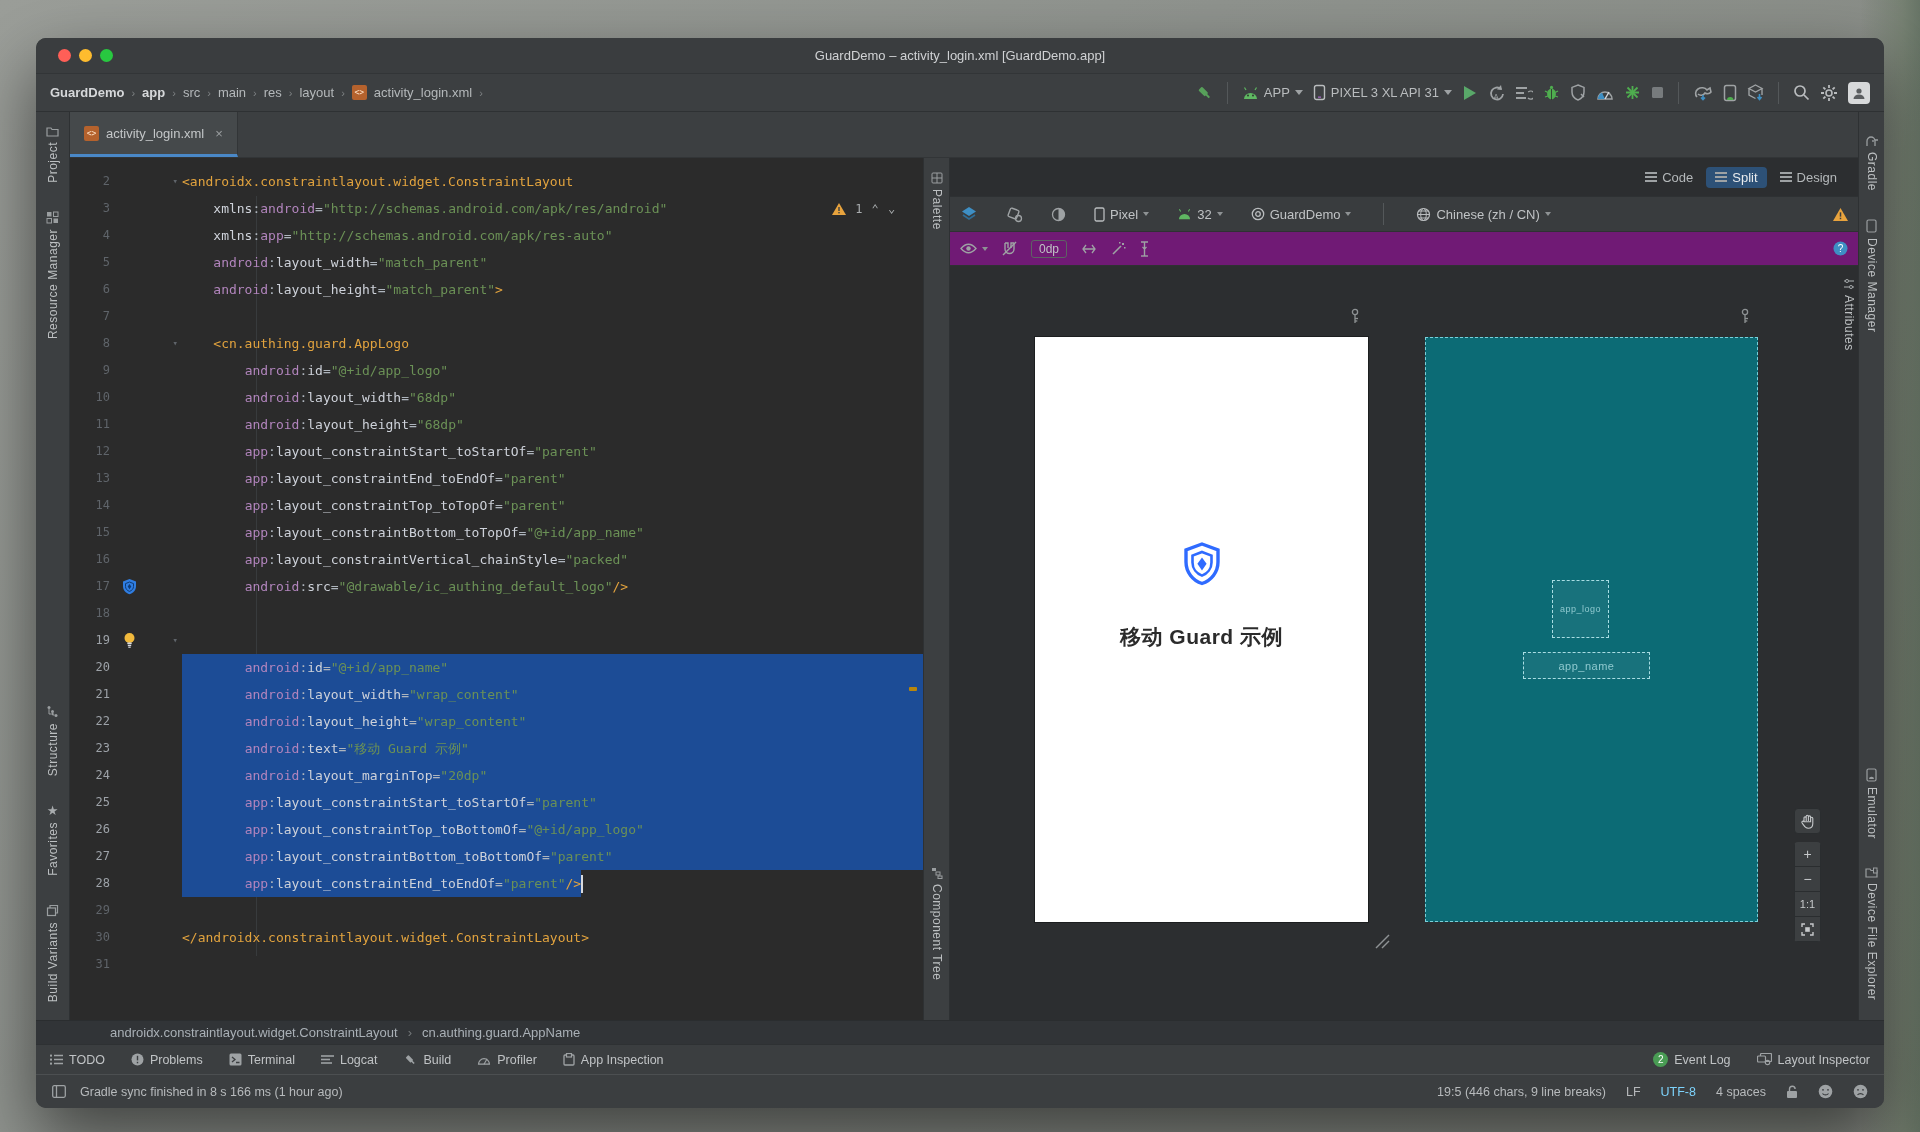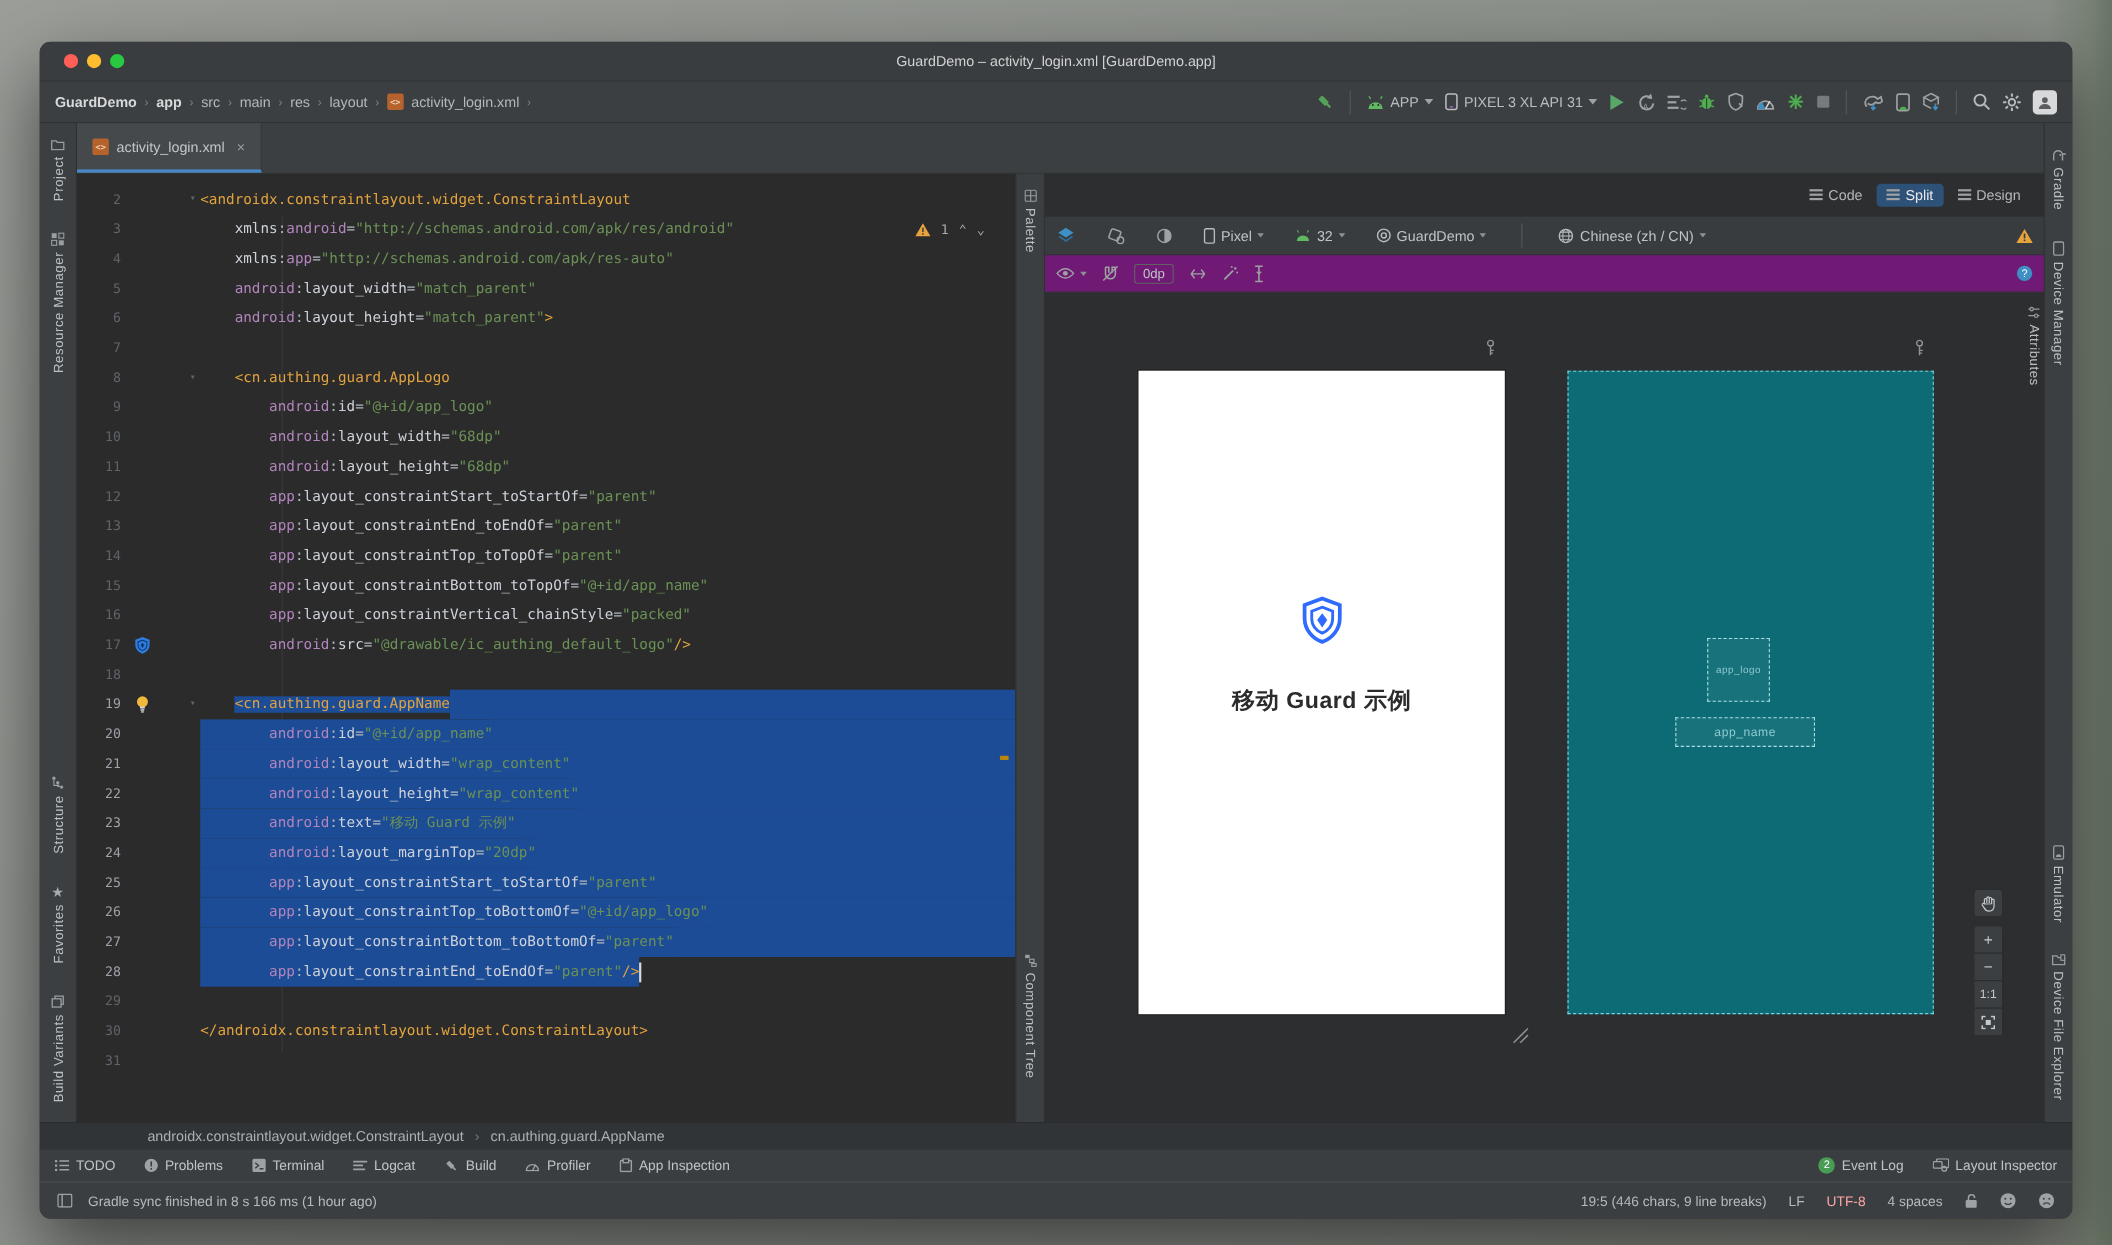--- a/index.html
+++ b/index.html
@@ -86,29 +86,29 @@
   .bb-name{left:97px;top:314px;width:127px;height:27px;font-size:11px;}
   .keyic{position:absolute;top:42px;}
   .zoombar{position:absolute;right:37px;top:542px;display:flex;flex-direction:column;gap:8px;}
   .zbtn{width:27px;height:26px;background:#3c3f41;border:1px solid #2a2d2f;border-radius:4px;color:#c6c9cb;display:flex;align-items:center;justify-content:center;font-size:14px;}
   .zbtn.small{font-size:11px;}
   .zgroup{display:flex;flex-direction:column;border-radius:4px;overflow:hidden;}
   .zgroup .zbtn{border-radius:0;margin-top:-1px;}
   .resize-handle{position:absolute;left:422px;top:665px;width:18px;height:18px;}
   .attr-tab{position:absolute;right:0;top:116px;display:flex;flex-direction:column;align-items:center;gap:5px;color:#bdc0c2;font-size:12px;padding:4px 2px;}
   
-  .xmlcrumb{height:24px;background:#313437;border-top:1px solid #2a2d2f;display:flex;align-items:center;padding-left:98px;gap:10px;color:#a9b0b6;font-size:13px;flex:0 0 auto;}
+  .xmlcrumb{height:24px;background:#313437;border-top:1px solid #2a2d2f;display:flex;align-items:center;padding-left:74px;gap:10px;color:#a9b0b6;font-size:13px;flex:0 0 auto;}
   .xmlcrumb .sep{color:#74787a;}
   .twbar{height:30px;background:#3b3e40;border-top:1px solid #2e3133;display:flex;align-items:center;padding:0 14px;gap:26px;color:#c0c3c5;font-size:12.5px;flex:0 0 auto;}
   .twitem{display:flex;align-items:center;gap:6px;}
   .tw-right{margin-left:auto;display:flex;gap:26px;align-items:center;}
   .badge{width:15px;height:15px;border-radius:50%;background:#499c54;color:#fff;font-size:10px;display:flex;align-items:center;justify-content:center;}
   .statusbar{height:34px;background:#3b3e40;border-top:1px solid #4c4f51;display:flex;align-items:center;padding:0 16px;color:#b7babc;font-size:12.5px;flex:0 0 auto;gap:8px;}
   .sb-right{margin-left:auto;display:flex;align-items:center;gap:20px;}
-  .dim{color:#fca5a5;}
+  .dim{color:#7dd3fc;}
   .glyph{color:#a9adaf;}
 </style>
 </head>
 <body>
 
 <div class="window">
 
   <div class="titlebar">
     <div class="traffic">
       <span class="t-red"></span>
@@ -352,21 +352,21 @@
                       <path d="M7.5 1 L14 3.5 V8 c0 4.2-2.7 7-6.5 8.3 C3.7 15 1 12.2 1 8 V3.5 Z" fill="#2f7de1"></path>
                       <path d="M7.5 4 L11.5 5.6 V8.4 c0 2.4-1.6 4.2-4 5 c-2.4-.8-4-2.6-4-5 V5.6 Z" fill="none" stroke="#0f3b74" stroke-width="1"></path>
                       <path d="M7.5 6 L9.3 8.6 L7.5 11.2 L5.7 8.6 Z" fill="#0f3b74"></path>
                     </svg></span></div><div class="codearea"><span class="code-text"><span class="tk-pln">        </span><span class="tk-ns">android</span><span class="tk-pln">:</span><span class="tk-attr">src</span><span class="tk-pln">=</span><span class="tk-val">"@drawable/ic_authing_default_logo"</span><span class="tk-tag">/&gt;</span></span><span class="fill"></span></div></div>
               <div class="line sel-none"><div class="gut"><span class="lnum">18</span><span class="gico"></span></div><div class="codearea"><span class="code-text"></span><span class="fill"></span></div></div>
               <div class="line sel-tag"><div class="gut"><span class="lnum" style="color: rgb(157, 162, 168);">19</span><span class="gico"><svg width="13" height="17" viewBox="0 0 13 17">
                       <circle cx="6.5" cy="6" r="5" fill="#f1b93c"></circle>
                       <rect x="4.3" y="10.5" width="4.4" height="1.6" fill="#d8dade"></rect>
                       <rect x="4.8" y="12.7" width="3.4" height="1.4" fill="#d8dade"></rect>
                       <rect x="5.3" y="14.6" width="2.4" height="1.2" fill="#d8dade"></rect>
-                    </svg></span><span class="fold">▾</span></div><div class="codearea"><span class="code-text"><span class="tk-pln">    </span><span class="sel-part"><span class="tk-tag">&lt;cn.authing.guard.AppName</span></span></span><span class="fill sel-part"></span></div></div>
+                    </svg></span><span class="fold">▾</span></div></div>
               <div class="line sel-full"><div class="gut"><span class="lnum" style="color: rgb(157, 162, 168);">20</span><span class="gico"></span></div><div class="codearea"><span class="code-text"><span class="tk-pln">        </span><span class="tk-ns">android</span><span class="tk-pln">:</span><span class="tk-attr">id</span><span class="tk-pln">=</span><span class="tk-val">"@+id/app_name"</span></span><span class="fill"></span></div></div>
               <div class="line sel-full"><div class="gut"><span class="lnum" style="color: rgb(157, 162, 168);">21</span><span class="gico"></span></div><div class="codearea"><span class="code-text"><span class="tk-pln">        </span><span class="tk-ns">android</span><span class="tk-pln">:</span><span class="tk-attr">layout_width</span><span class="tk-pln">=</span><span class="tk-val">"wrap_content"</span></span><span class="fill"></span></div></div>
               <div class="line sel-full"><div class="gut"><span class="lnum" style="color: rgb(157, 162, 168);">22</span><span class="gico"></span></div><div class="codearea"><span class="code-text"><span class="tk-pln">        </span><span class="tk-ns">android</span><span class="tk-pln">:</span><span class="tk-attr">layout_height</span><span class="tk-pln">=</span><span class="tk-val">"wrap_content"</span></span><span class="fill"></span></div></div>
               <div class="line sel-full"><div class="gut"><span class="lnum" style="color: rgb(157, 162, 168);">23</span><span class="gico"></span></div><div class="codearea"><span class="code-text"><span class="tk-pln">        </span><span class="tk-ns">android</span><span class="tk-pln">:</span><span class="tk-attr">text</span><span class="tk-pln">=</span><span class="tk-val">"移动 Guard 示例"</span></span><span class="fill"></span></div></div>
               <div class="line sel-full"><div class="gut"><span class="lnum" style="color: rgb(157, 162, 168);">24</span><span class="gico"></span></div><div class="codearea"><span class="code-text"><span class="tk-pln">        </span><span class="tk-ns">android</span><span class="tk-pln">:</span><span class="tk-attr">layout_marginTop</span><span class="tk-pln">=</span><span class="tk-val">"20dp"</span></span><span class="fill"></span></div></div>
               <div class="line sel-full"><div class="gut"><span class="lnum" style="color: rgb(157, 162, 168);">25</span><span class="gico"></span></div><div class="codearea"><span class="code-text"><span class="tk-pln">        </span><span class="tk-ns">app</span><span class="tk-pln">:</span><span class="tk-attr">layout_constraintStart_toStartOf</span><span class="tk-pln">=</span><span class="tk-val">"parent"</span></span><span class="fill"></span></div></div>
               <div class="line sel-full"><div class="gut"><span class="lnum" style="color: rgb(157, 162, 168);">26</span><span class="gico"></span></div><div class="codearea"><span class="code-text"><span class="tk-pln">        </span><span class="tk-ns">app</span><span class="tk-pln">:</span><span class="tk-attr">layout_constraintTop_toBottomOf</span><span class="tk-pln">=</span><span class="tk-val">"@+id/app_logo"</span></span><span class="fill"></span></div></div>
               <div class="line sel-full"><div class="gut"><span class="lnum" style="color: rgb(157, 162, 168);">27</span><span class="gico"></span></div><div class="codearea"><span class="code-text"><span class="tk-pln">        </span><span class="tk-ns">app</span><span class="tk-pln">:</span><span class="tk-attr">layout_constraintBottom_toBottomOf</span><span class="tk-pln">=</span><span class="tk-val">"parent"</span></span><span class="fill"></span></div></div>
               <div class="line sel-content"><div class="gut"><span class="lnum" style="color: rgb(157, 162, 168);">28</span><span class="gico"></span></div><div class="codearea"><span class="code-text"><span class="tk-pln">        </span><span class="tk-ns">app</span><span class="tk-pln">:</span><span class="tk-attr">layout_constraintEnd_toEndOf</span><span class="tk-pln">=</span><span class="tk-val">"parent"</span><span class="tk-tag">/&gt;</span></span><span class="caret"></span><span class="fill"></span></div></div>
               <div class="line sel-none"><div class="gut"><span class="lnum">29</span><span class="gico"></span></div><div class="codearea"><span class="code-text"></span><span class="fill"></span></div></div>

